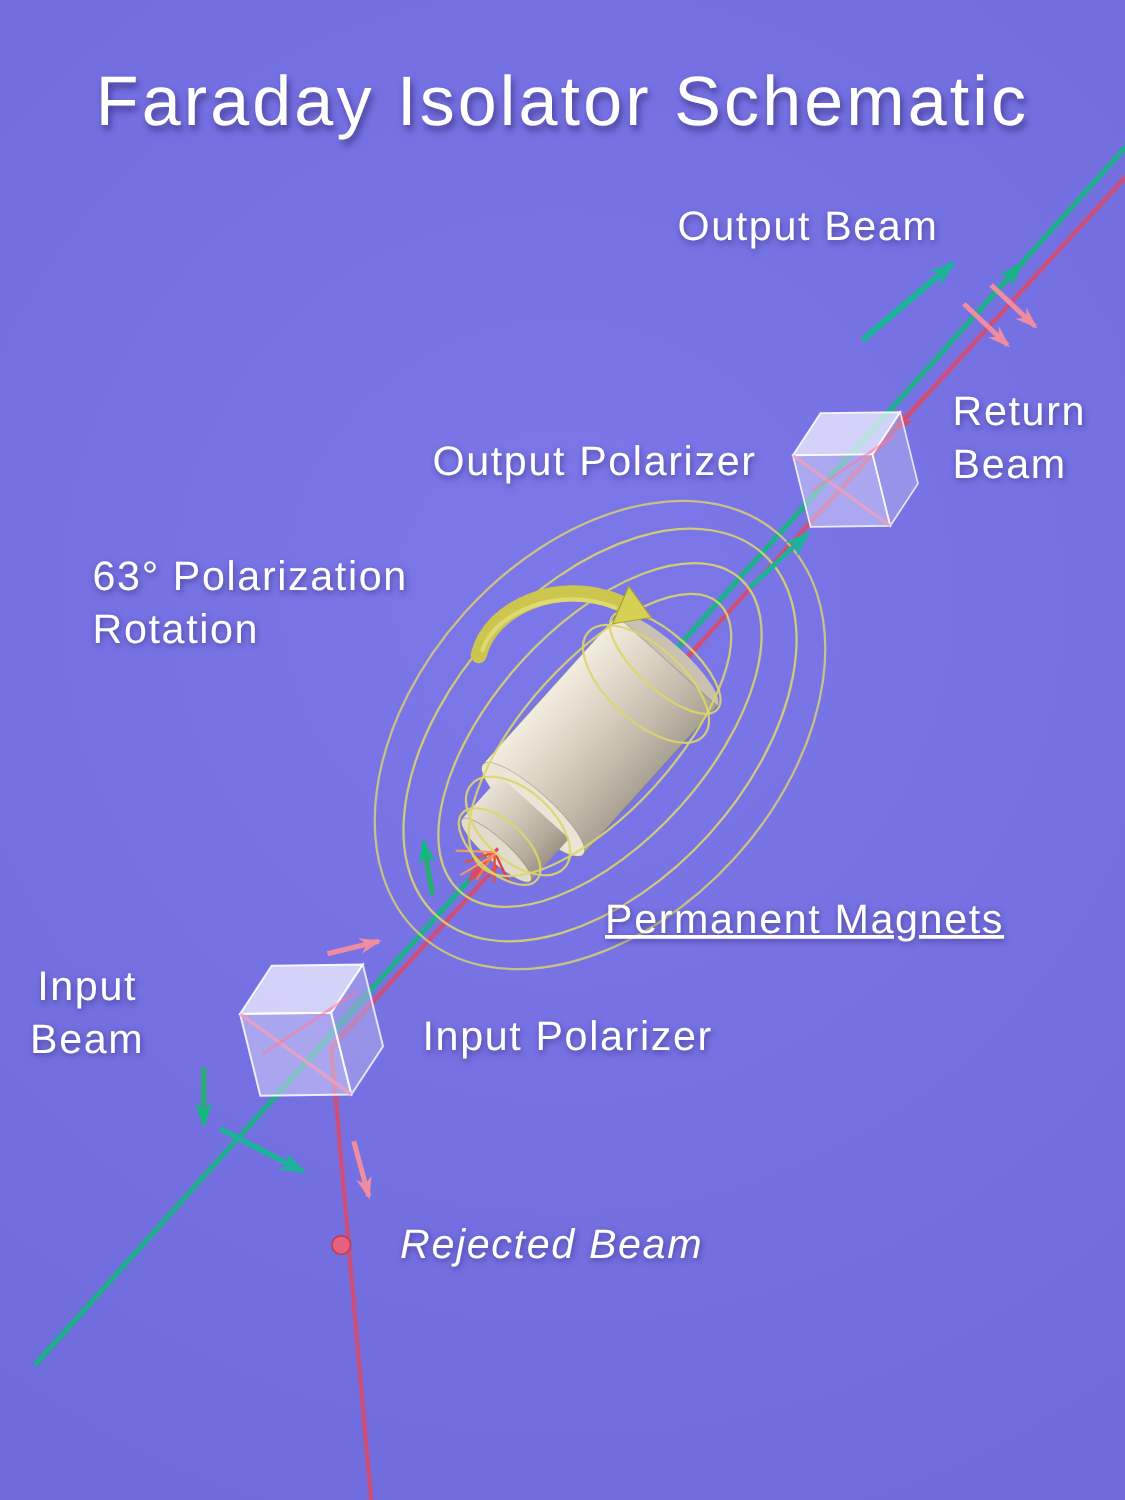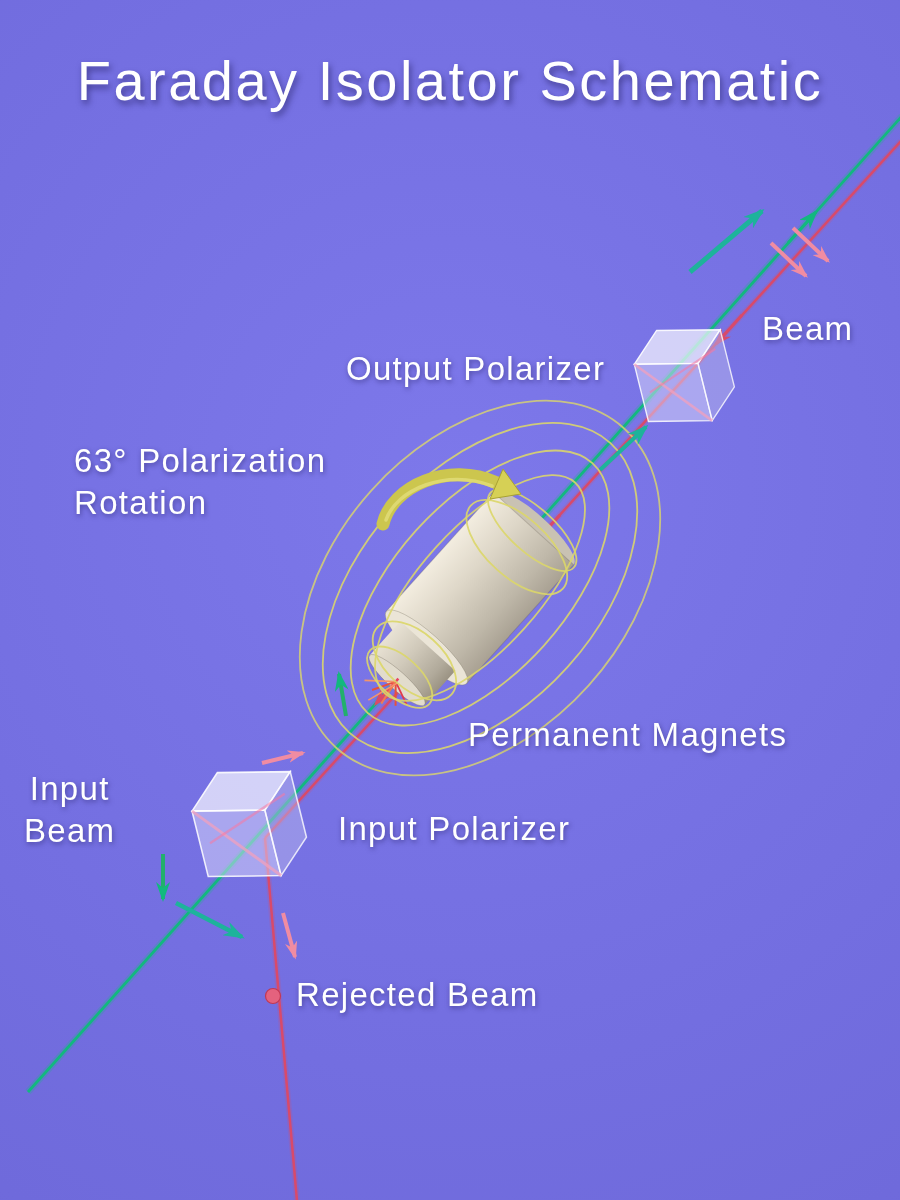--- a/index.html
+++ b/index.html
@@ -130,36 +130,38 @@
       <line x1="262" y1="763" x2="303" y2="753" stroke="#f08ca2" stroke-width="4" marker-end="url(#mPink)"></line>
     </g>
     <g>
       <line x1="283" y1="913" x2="295" y2="957" stroke="#f08ca2" stroke-width="4" marker-end="url(#mPink)"></line>
       <circle cx="273" cy="996" r="7.5" fill="#e4627e" stroke="#c23854" stroke-width="1.2"></circle>
     </g>
   </svg>
 
   <div class="title">Faraday Isolator Schematic</div>
 
+  <div class="lbl" style="left:542px; top:160px;">Output Beam</div>
 
   <div class="lbl" style="left:762px; top:308px;">
+    <div>Return</div>
     <div>Beam</div>
   </div>
 
   <div class="lbl" style="left:346px; top:348px;">Output Polarizer</div>
 
   <div class="lbl" style="left:74px; top:440px;">
     <div>63° Polarization</div>
     <div>Rotation</div>
   </div>
 
-  <div class="lbl" style="left:468px; top:714px;">Permanent Magnets</div>
+  <div class="lbl" style="left:484px; top:714px;text-decoration:underline;">Permanent Magnets</div>
 
   <div class="lbl" style="left:338px; top:808px;text-align:right;">Input Polarizer</div>
 
   <div class="lbl" style="left:24px; top:768px;text-align:center;">
     <div>Input</div>
     <div>Beam</div>
   </div>
 
-  <div class="lbl" style="left:296px; top:974px;">Rejected Beam</div>
+  <div class="lbl" style="left:320px; top:974px;font-style:italic;">Rejected Beam</div>
 
 </div>
 
 </body></html>

